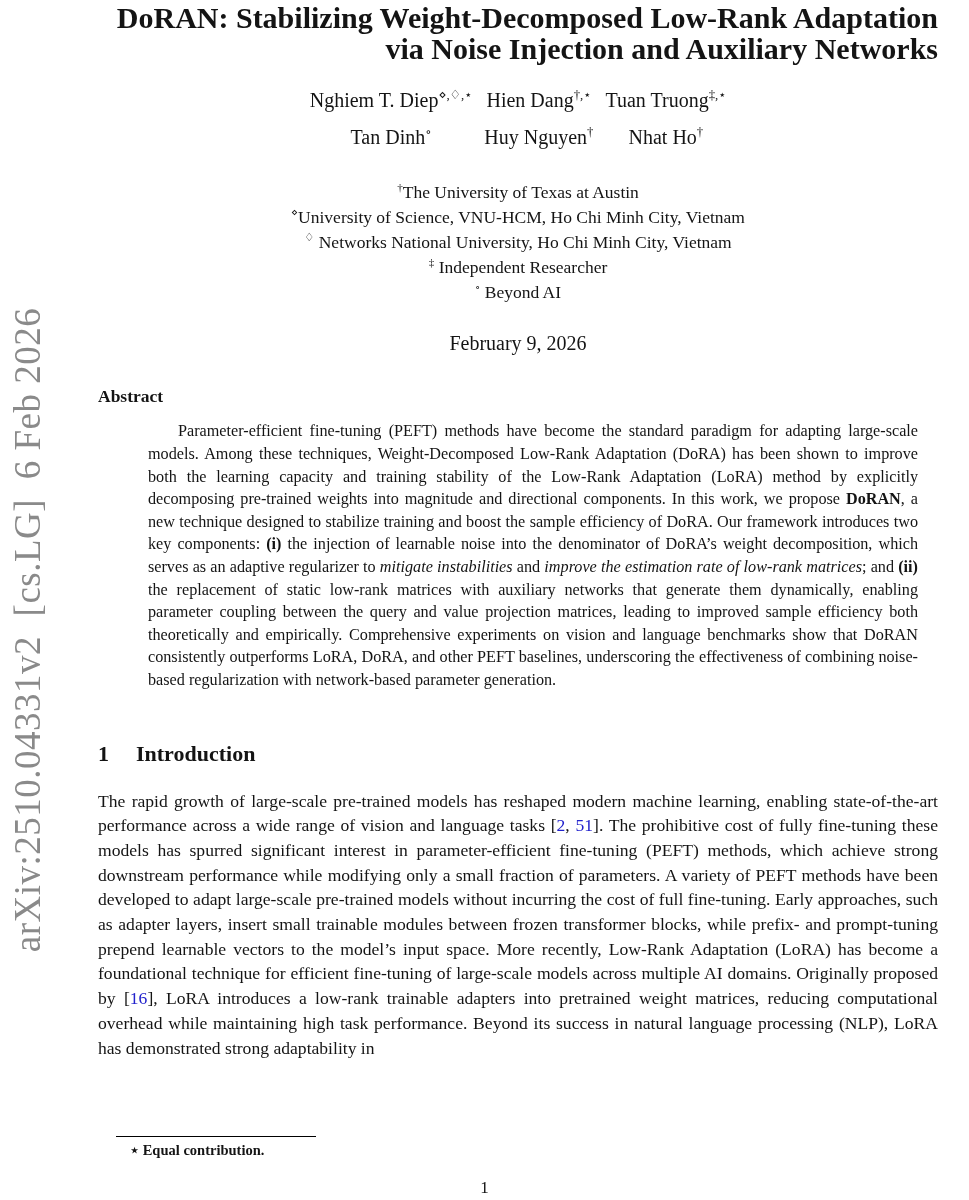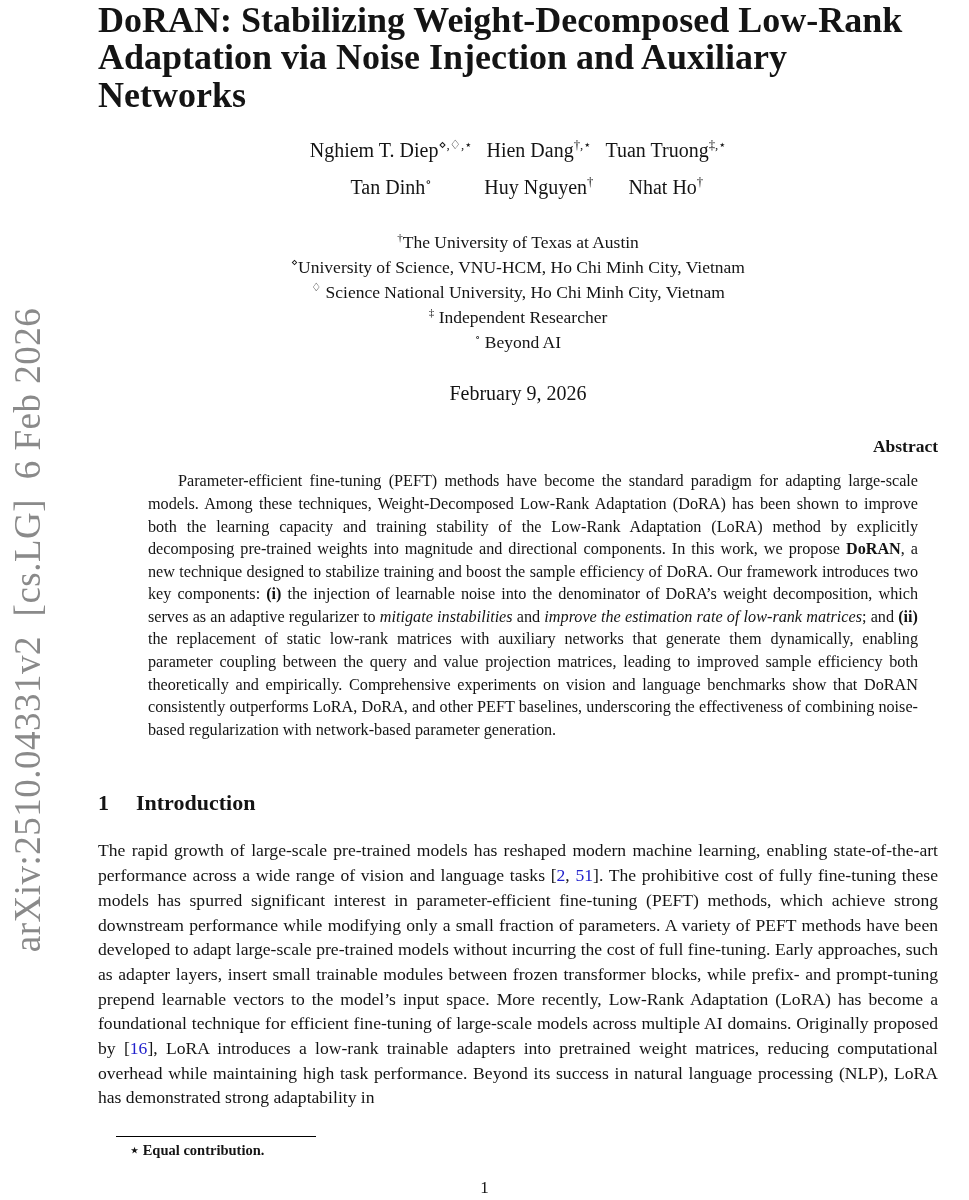--- a/index.html
+++ b/index.html
@@ -14,37 +14,37 @@
   .watermark {
     position:absolute; top:630px; left:27px;
     transform:translate(-50%,-50%) rotate(-90deg);
     white-space:pre;
     font-size:37px; color:#8a8a8a; letter-spacing:0.5px;
   }
 
   .content { position:absolute; left:98px; top:0; width:840px; }
 
   .title {
-    margin-top:2px; text-align:left;
-    font-weight:bold; font-size:36px; line-height:1.04;
+    margin-top:2px; text-align:right;
+    font-weight:bold; font-size:30px; line-height:1.04;
   }
 
   .authors {
     margin-top:24px;
     display:grid; grid-template-columns:repeat(3,auto);
     justify-content:center; column-gap:58px; row-gap:1px;
     font-size:20px; line-height:25px;gap:12px;
   }
   .author { text-align:center; }
   sup { font-size:64%; line-height:0; }
 
   .affiliations { margin-top:30px; text-align:center; font-size:17.5px; line-height:25px; }
   .date { margin-top:27px; text-align:center; font-size:20px; }
 
-  .abstract-heading { margin-top:31px; text-align:right; font-weight:bold; font-size:17.5px; }
+  .abstract-heading { margin-top:31px; text-align:left; font-weight:bold; font-size:17.5px; }
   .abstract {
     margin:13px 20px 0 50px;
     text-align:justify; text-indent:30px;
     font-size:16.2px; line-height:22.6px;
   }
 
   .section-heading { margin-top:49px; font-size:22px; font-weight:bold; }
   .section-number { display:inline-block; margin-right:27px; }
 
   .intro {
@@ -78,21 +78,21 @@
       <div class="author"><span>Hien Dang</span><sup>†,⋆</sup></div>
       <div class="author"><span>Tuan Truong</span><sup>‡,⋆</sup></div>
       <div class="author"><span>Tan Dinh</span><sup>∘</sup></div>
       <div class="author"><span>Huy Nguyen</span><sup>†</sup></div>
       <div class="author"><span>Nhat Ho</span><sup>†</sup></div>
     </div>
 
     <div class="affiliations">
       <div><sup>†</sup><span>The University of Texas at Austin</span></div>
       <div><sup>⋄</sup><span>University of Science, VNU-HCM, Ho Chi Minh City, Vietnam</span></div>
-      <div><sup>♢</sup><span> Science National University, Ho Chi Minh City, Vietnam</span></div>
+      <div><sup>♢</sup><span> Networks National University, Ho Chi Minh City, Vietnam</span></div>
       <div><sup>‡</sup><span> Independent Researcher</span></div>
       <div><sup>∘</sup><span> Beyond AI</span></div>
     </div>
 
     <div class="date">February 9, 2026</div>
 
     <div class="abstract-heading">Abstract</div>
     <p class="abstract"><span>Parameter-efficient fine-tuning (PEFT) methods have become the standard paradigm for adapting large-scale models. Among these techniques, Weight-Decomposed Low-Rank Adaptation (DoRA) has been shown to improve both the learning capacity and training stability of the Low-Rank Adaptation (LoRA) method by explicitly decomposing pre-trained weights into magnitude and directional components. In this work, we propose </span><span class="b">DoRAN</span><span>, a new technique designed to stabilize training and boost the sample efficiency of DoRA. Our framework introduces two key components: </span><span class="b">(i)</span><span> the injection of learnable noise into the denominator of DoRA’s weight decomposition, which serves as an adaptive regularizer to </span><span class="i">mitigate instabilities</span><span> and </span><span class="i">improve the estimation rate of low-rank matrices</span><span>; and </span><span class="b">(ii)</span><span> the replacement of static low-rank matrices with auxiliary networks that generate them dynamically, enabling parameter coupling between the query and value projection matrices, leading to improved sample efficiency both theoretically and empirically. Comprehensive experiments on vision and language benchmarks show that DoRAN consistently outperforms LoRA, DoRA, and other PEFT baselines, underscoring the effectiveness of combining noise-based regularization with network-based parameter generation.</span></p>
 
     <h2 class="section-heading"><span class="section-number">1</span><span>Introduction</span></h2>

